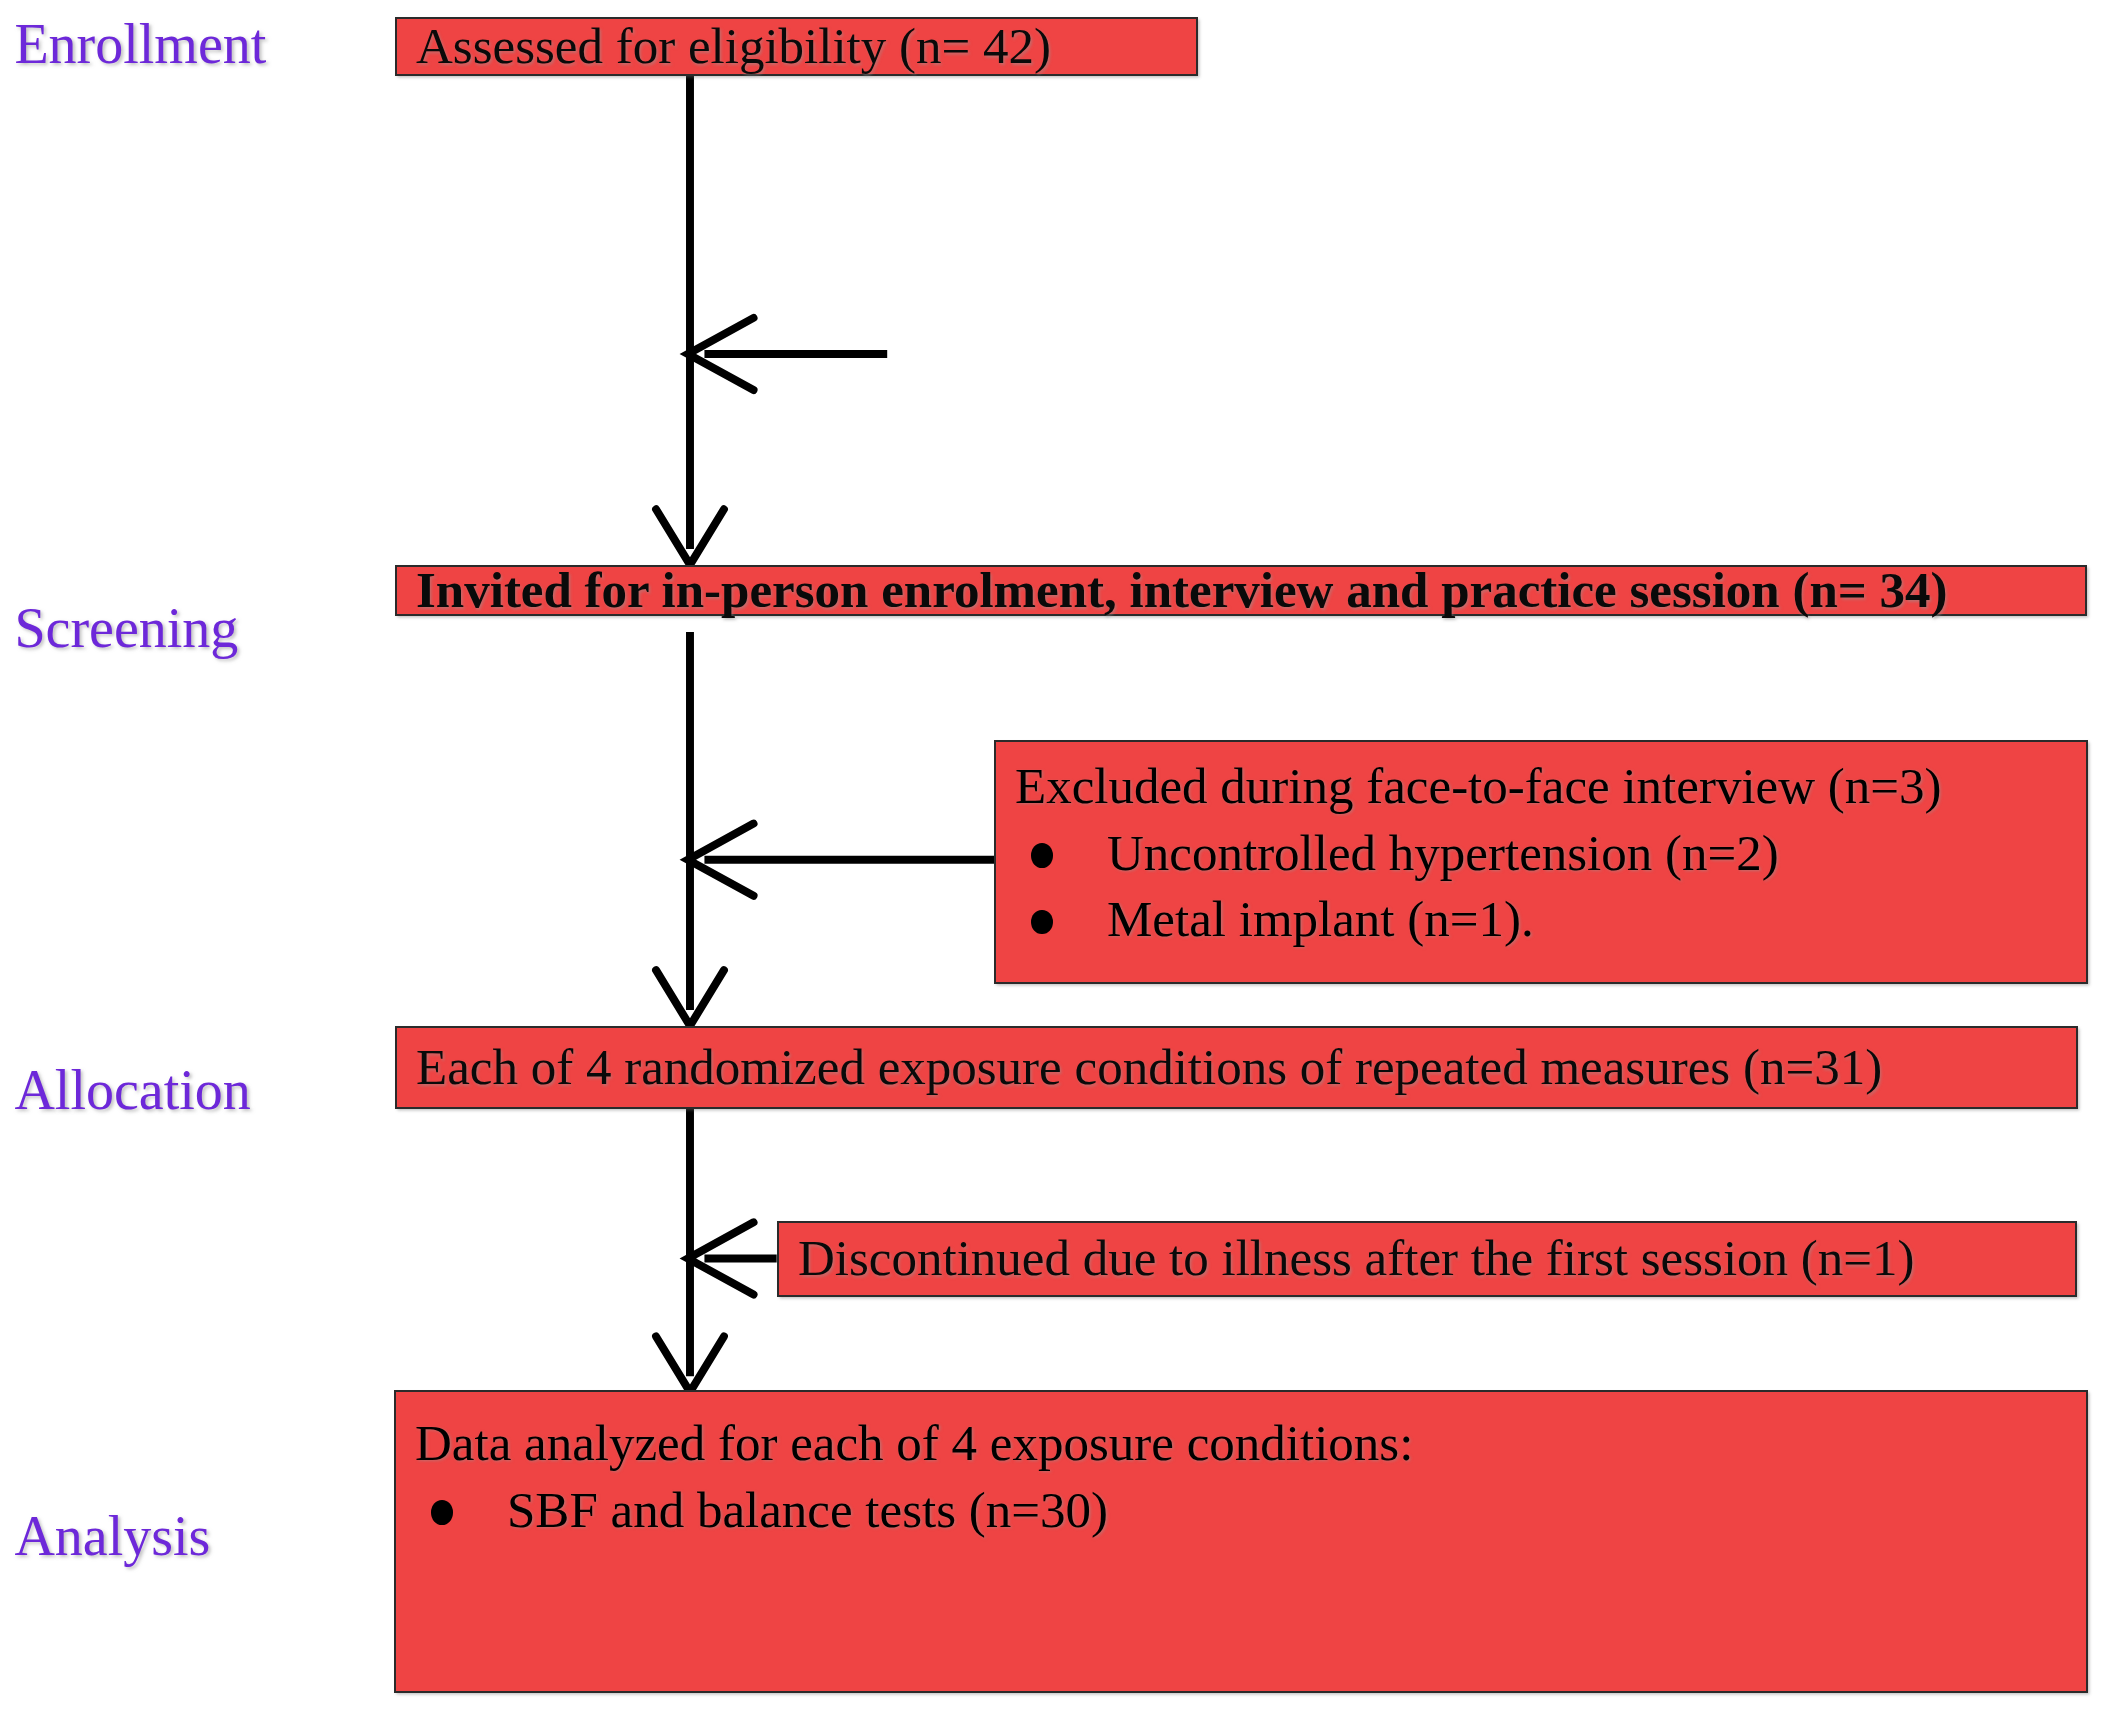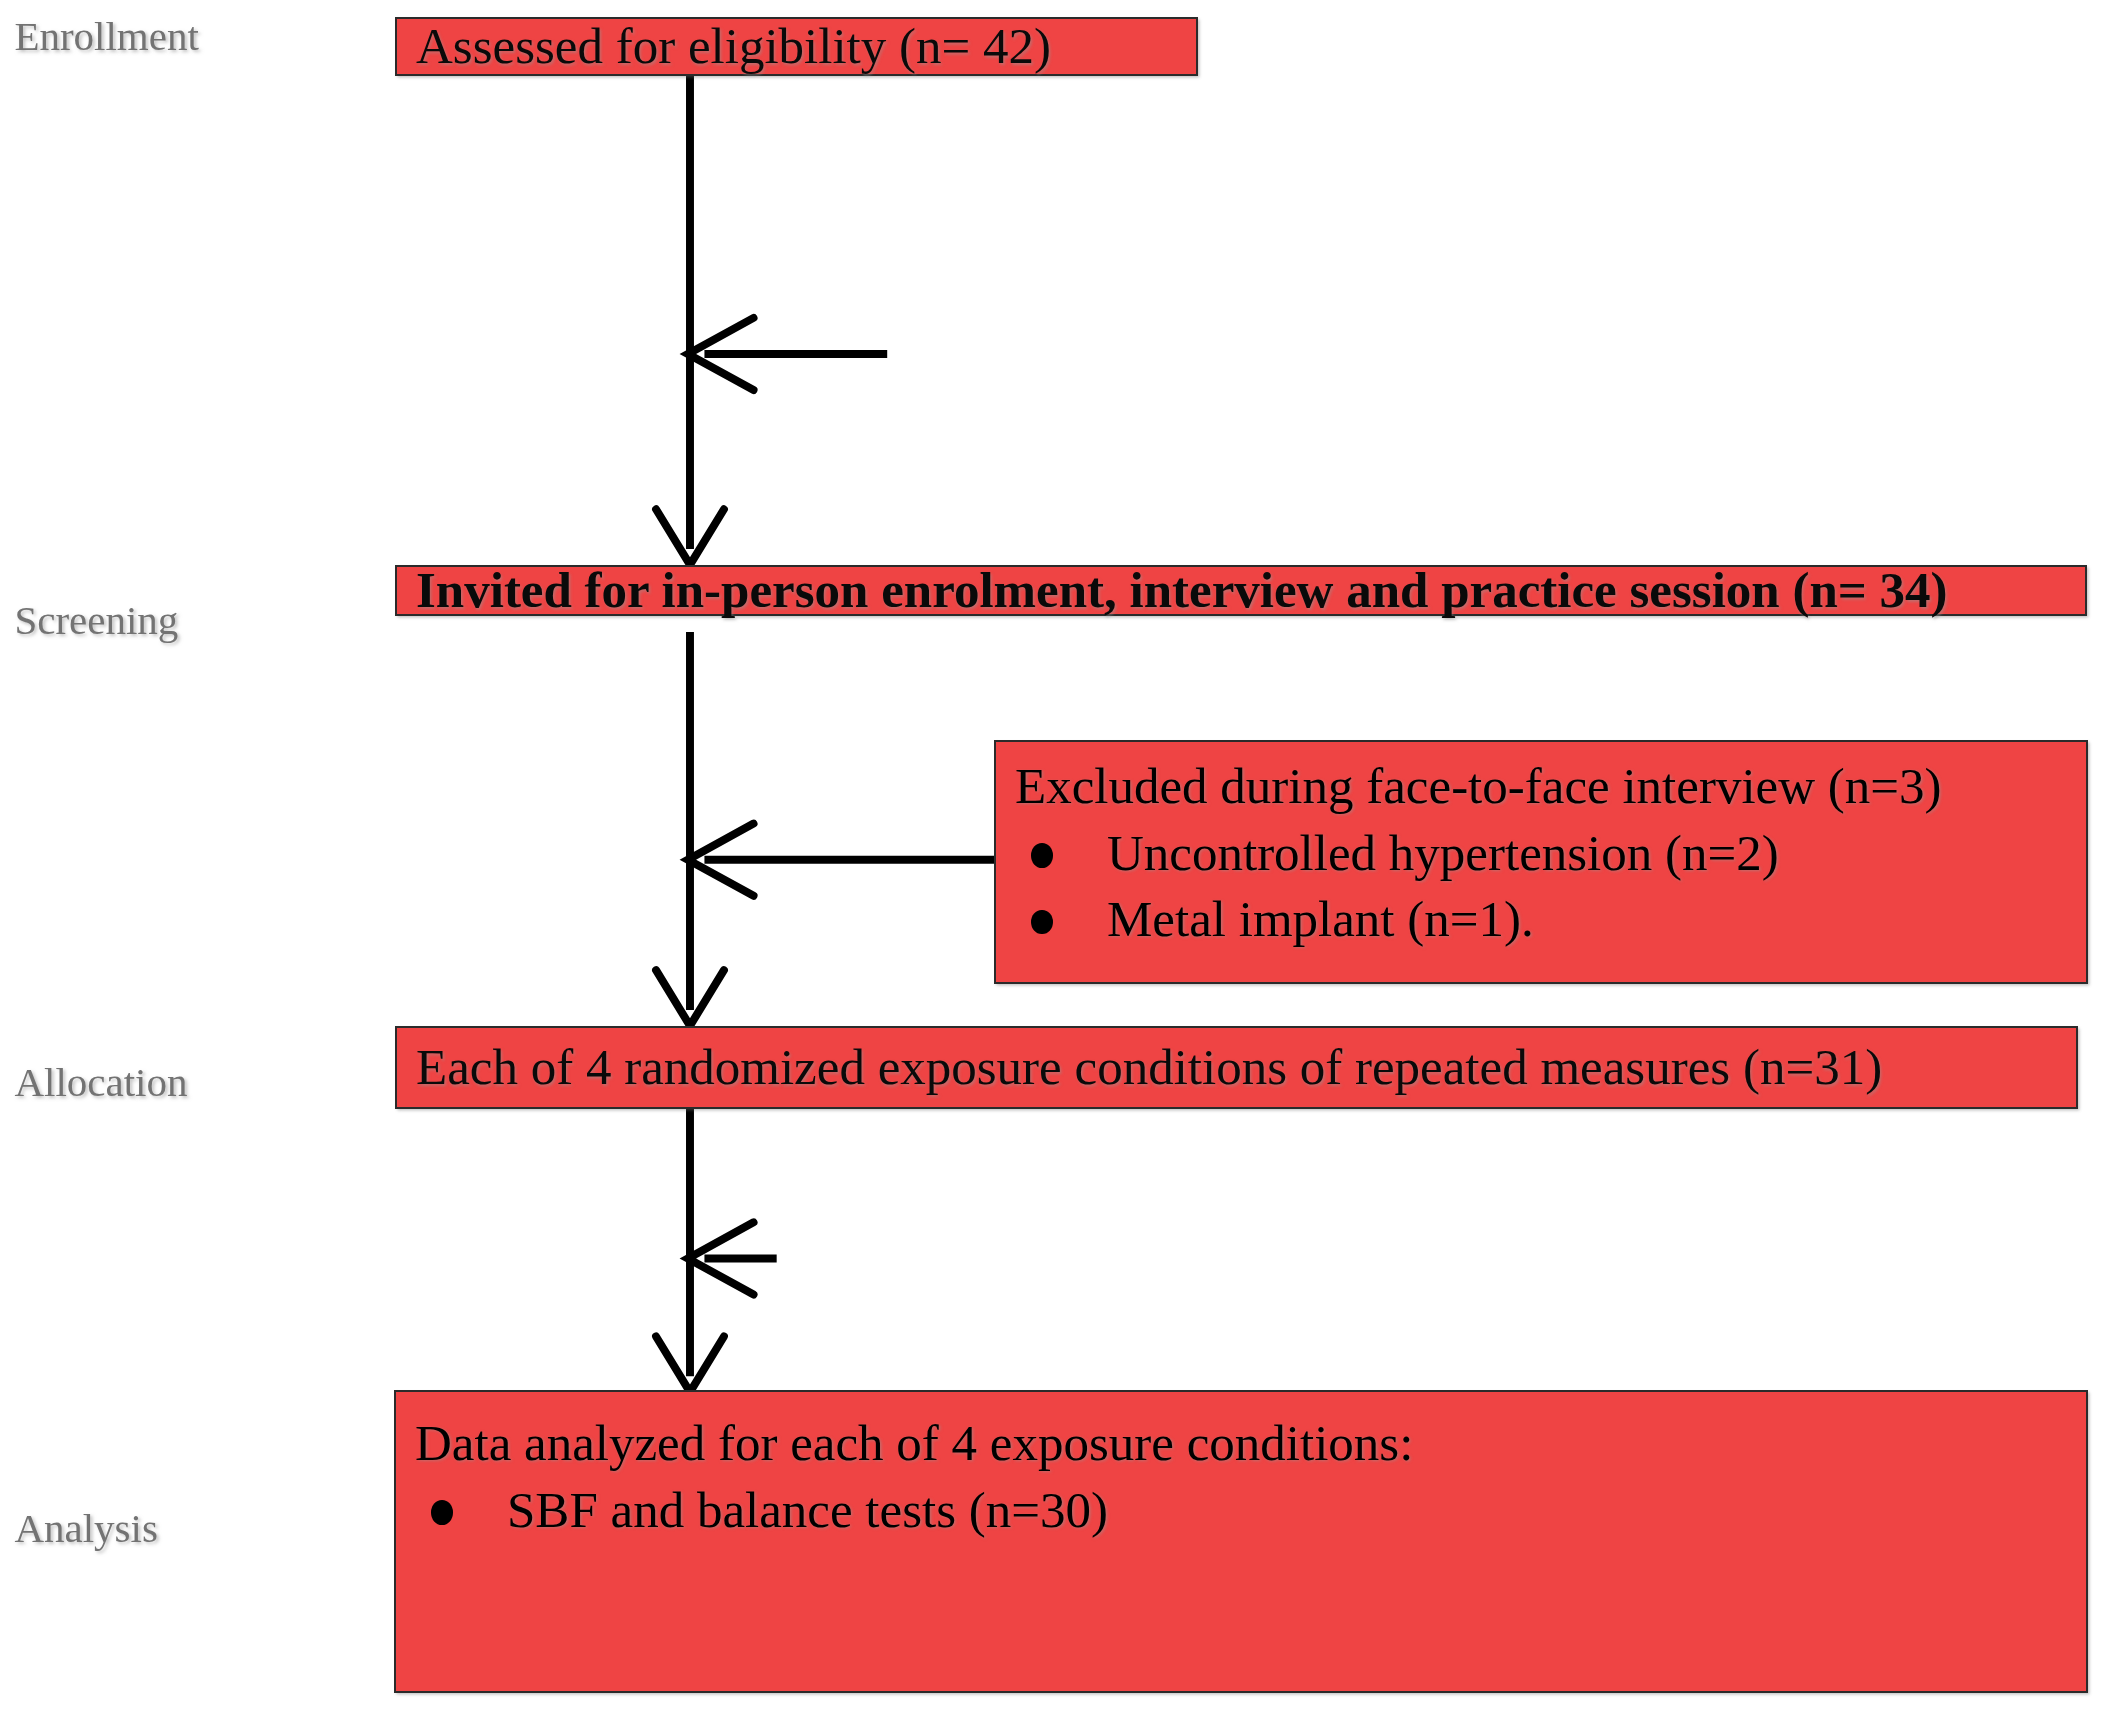--- a/index.html
+++ b/index.html
@@ -15,23 +15,23 @@
     font-family: "Liberation Serif", "DejaVu Serif", serif;
     color: #000000;
     overflow: hidden;
   }
 
   
   .stage-label {
     position: absolute;
     left: 14.4px;
     width: 361px;
-    font-size: 41px;
+    font-size: 56px;
     line-height: 1.02;
-    color: #737373;
+    color: #6d28d9;
     white-space: nowrap;
     text-shadow: 2.2px 2.2px 3.6px rgba(140,140,140,0.55);
   }
 
   
   .box {
     position: absolute;
     box-sizing: border-box;
     background: #ef4444;
     border: 2.9px solid #2b2b2b;
@@ -152,20 +152,23 @@
         <li>Uncontrolled hypertension (n=2)</li>
         <li>Metal implant (n=1).</li>
       </ul>
     </div>
   </div>
 
   <div class="box" style="left: 395px; top: 1026px; width: 1683px; height: 83px;">
     <div class="box-text centered-line">Each of 4 randomized exposure conditions of repeated measures (n=31)</div>
   </div>
 
+  <div class="box" style="left: 777px; top: 1221px; width: 1300px; height: 76px;">
+    <div class="box-text centered-line">Discontinued due to illness after the first session (n=1)</div>
+  </div>
 
   <div class="box" style="left: 394px; top: 1390px; width: 1694px; height: 303px;">
     <div style="position:absolute; left:19px; right:16px; top:20px;">
       <div class="lead-line">Data analyzed for each of 4 exposure conditions:</div>
       <ul class="bullets">
         <li>SBF and balance tests (n=30)</li>
       </ul>
     </div>
   </div>
 

